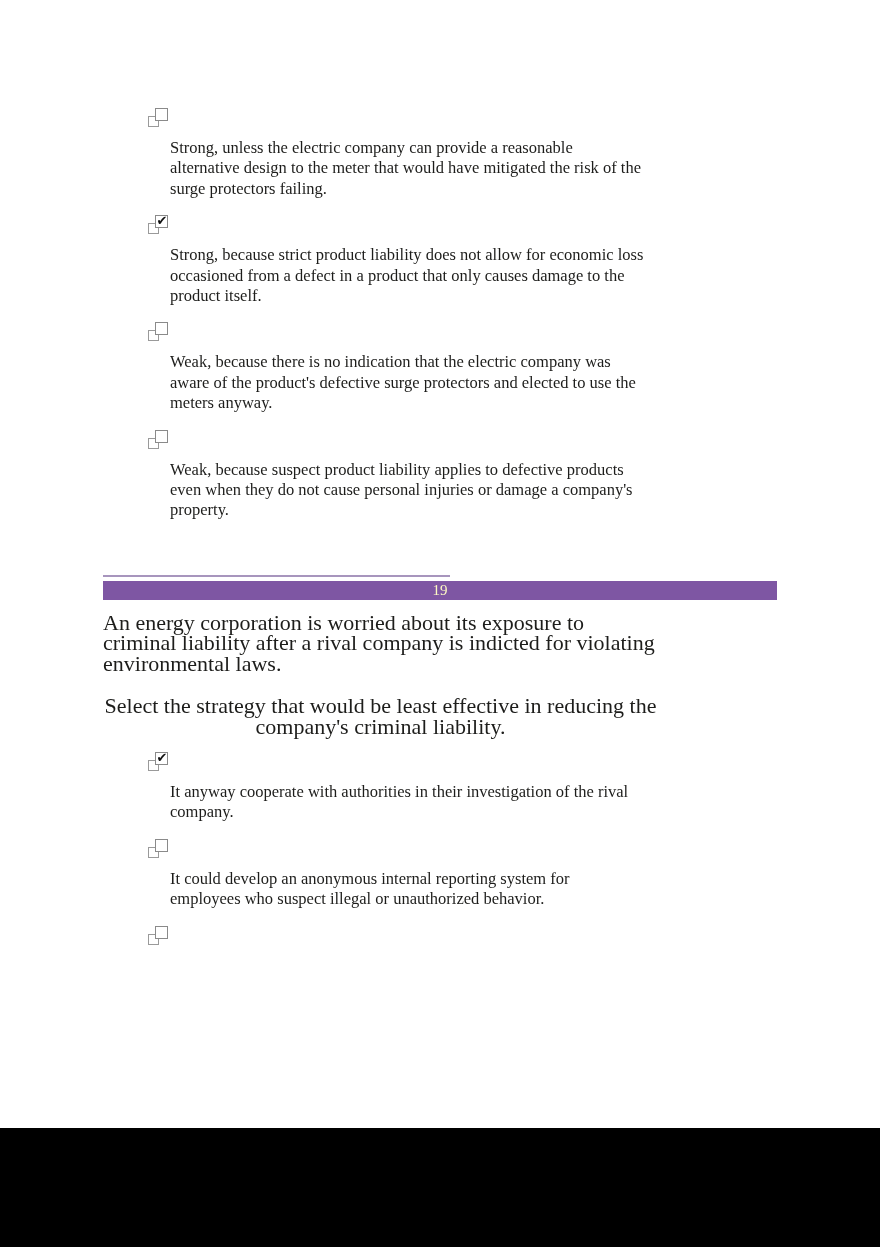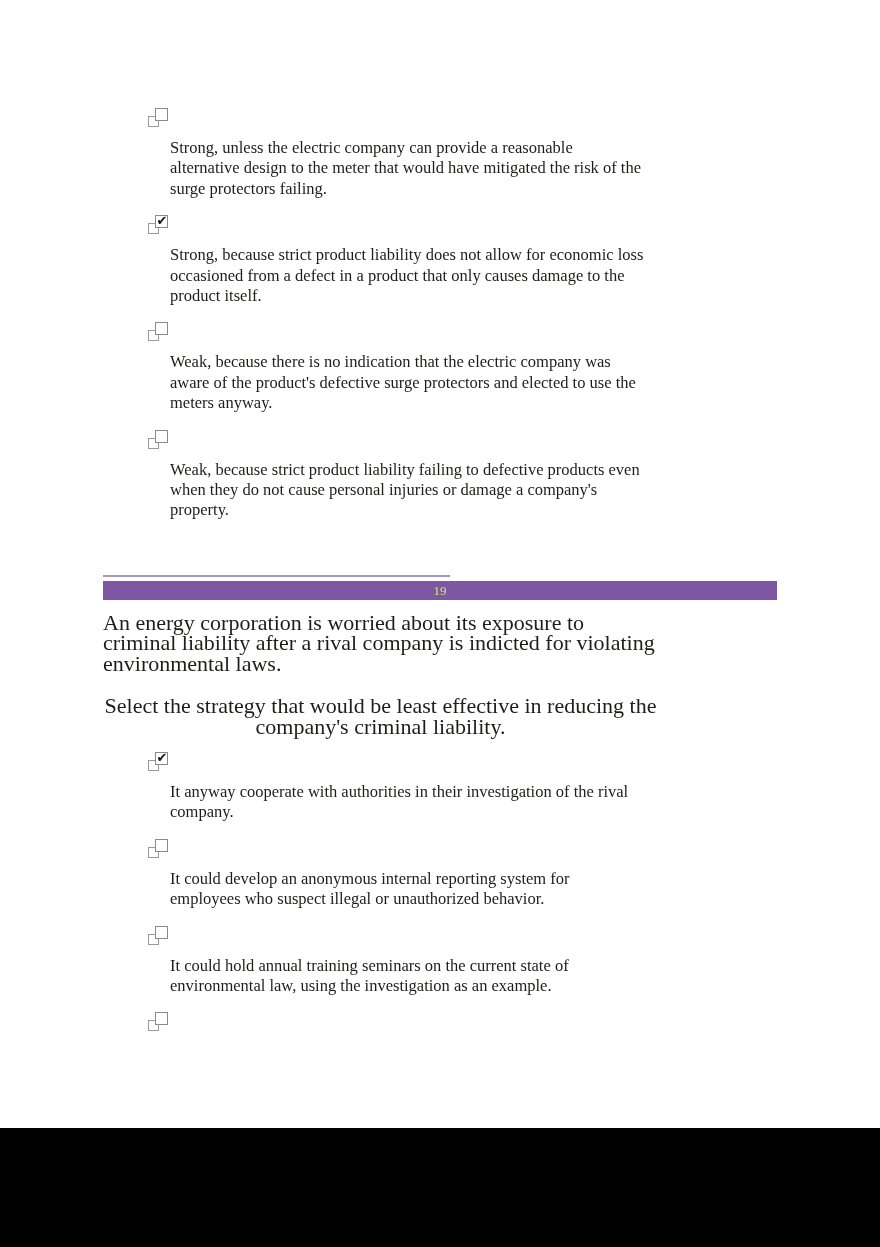--- a/index.html
+++ b/index.html
@@ -71,23 +71,23 @@
     background: #a795bd;
   }
   .page-number-bar {
     margin-top: 4px;
     width: 674px;
     height: 19px;
     background: #7e56a3;
     text-align: center;
   }
   .page-number {
-    font-size: 13px;
+    font-size: 15px;
     line-height: 19px;
-    color: #bef264;
+    color: #fef9c3;
   }
   .q-paragraph {
     width: 555px;
     font-size: 22px;
     line-height: 20.4px;
   }
   .q-intro { margin-top: 13px; }
   .q-instruction { margin-top: 22px; margin-bottom: 15px; text-align: center; }
   .viewer-background {
     width: 880px;
@@ -135,21 +135,21 @@
         <p class="option-text">Weak, because there is no indication that the electric company was aware of the product's defective surge protectors and elected to use the meters anyway.</p>
       </div>
 
       <div class="option">
         <div class="cb-row">
           <span class="checkbox">
             <span class="cb-back"></span>
             <span class="cb-front"></span>
           </span>
         </div>
-        <p class="option-text">Weak, because strict product liability failing to defective products even when they do not cause personal injuries or damage a company's property.</p>
+        <p class="option-text">Weak, because suspect product liability applies to defective products even when they do not cause personal injuries or damage a company's property.</p>
       </div>
 
     </section>
 
     <div class="divider-area">
       <div class="divider-line"></div>
       <div class="page-number-bar">
         <span class="page-number">19</span>
       </div>
     </div>
@@ -174,29 +174,20 @@
       <div class="option">
         <div class="cb-row">
           <span class="checkbox">
             <span class="cb-back"></span>
             <span class="cb-front"></span>
           </span>
         </div>
         <p class="option-text">It could develop an anonymous internal reporting system for employees who suspect illegal or unauthorized behavior.</p>
       </div>
 
-      <div class="option">
-        <div class="cb-row">
-          <span class="checkbox">
-            <span class="cb-back"></span>
-            <span class="cb-front"></span>
-          </span>
-        </div>
-        <p class="option-text">It could hold annual training seminars on the current state of environmental law, using the investigation as an example.</p>
-      </div>
 
       <div class="option">
         <div class="cb-row">
           <span class="checkbox">
             <span class="cb-back"></span>
             <span class="cb-front"></span>
           </span>
         </div>
         <p class="option-text"></p>
       </div>

